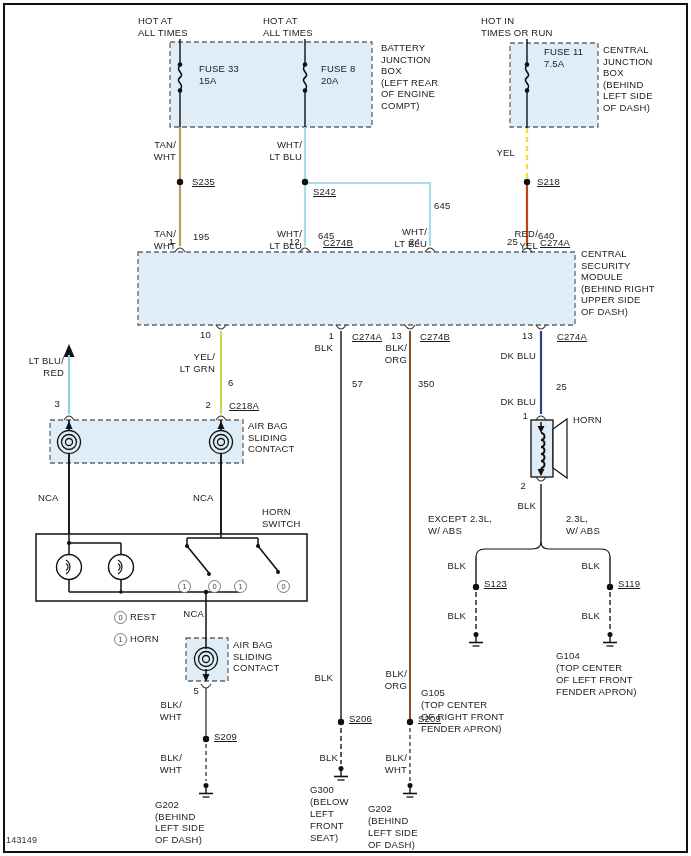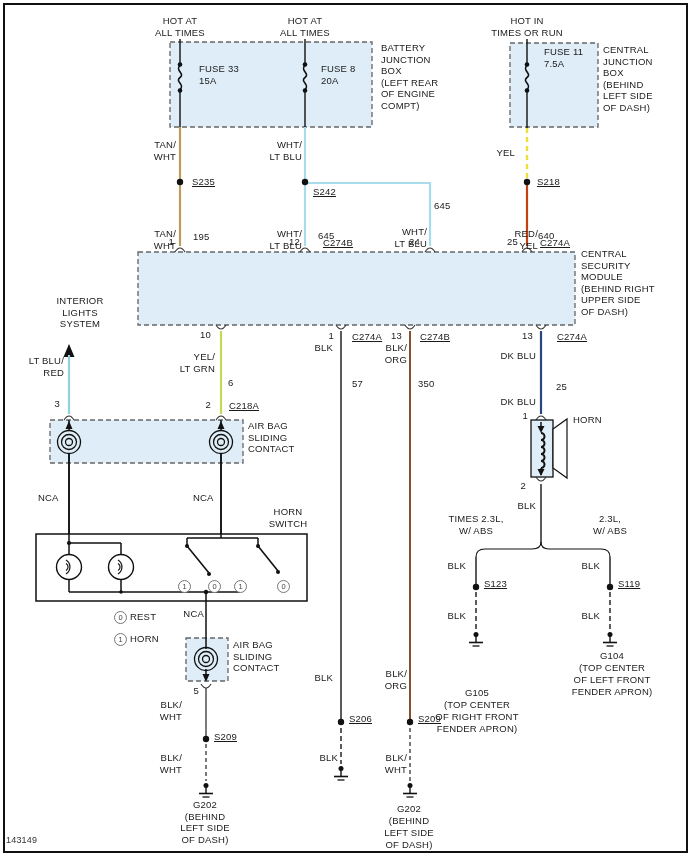--- a/index.html
+++ b/index.html
@@ -3,21 +3,21 @@
 <meta charset="utf-8">
 <style>
   html,body{margin:0;padding:0;background:#fff;}
   #page{position:relative;width:691px;height:856px;background:#fff;overflow:hidden;
         font-family:"Liberation Sans", sans-serif;}
   #frame{position:absolute;left:3px;top:3px;width:681px;height:846px;border:2px solid #111;}
   svg{position:absolute;left:0;top:0;}
   .lbl{position:absolute;font-size:9.5px;line-height:11.5px;color:#1a1a1a;white-space:pre-line;
        letter-spacing:.2px;}
   .ra{text-align:right}
-  .ctr{text-align:center}
+  .ctr{text-align:left}
   .u{text-decoration:underline}
   .fig{font-size:9px;color:#333;}
   .cnum{position:absolute;width:11px;height:11px;border:1px solid #777;border-radius:50%;
         font-size:7.5px;line-height:11px;text-align:center;color:#444;background:#fff;}
   .dbox{stroke:#666;stroke-width:1.3;stroke-dasharray:5 3;}
   .solidbox{stroke:#111;stroke-width:1.5;fill:#fff;}
   .blkline{stroke:#111;stroke-width:1.4;fill:none;}
   .ncaline{stroke:#111;stroke-width:1.9;fill:none;}
   .inner{stroke:#111;stroke-width:1.5;fill:none;}
   .thin{stroke:#333;stroke-width:1.3;fill:none;}
@@ -241,23 +241,20 @@
 OF DASH)</div>
 
   <div class="lbl ra" style="left:195px;top:329px;width:16px">10</div>
   <div class="lbl ra" style="left:322px;top:330px;width:12px">1</div>
   <div class="lbl u" style="left:352px;top:331px">C274A</div>
   <div class="lbl ra" style="left:386px;top:330px;width:16px">13</div>
   <div class="lbl u" style="left:420px;top:331px">C274B</div>
   <div class="lbl ra" style="left:517px;top:330px;width:16px">13</div>
   <div class="lbl u" style="left:557px;top:331px">C274A</div>
 
-  <div class="lbl ctr" style="left:40px;top:295px;width:80px">INTERIOR
-LIGHTS
-SYSTEM</div>
   <div class="lbl ra" style="left:18px;top:355px;width:46px">LT BLU/
 RED</div>
   <div class="lbl ra" style="left:50px;top:398px;width:10px">3</div>
   <div class="lbl ra" style="left:169px;top:351px;width:46px">YEL/
 LT GRN</div>
   <div class="lbl" style="left:228px;top:377px">6</div>
   <div class="lbl ra" style="left:199px;top:399px;width:12px">2</div>
   <div class="lbl u" style="left:229px;top:400px">C218A</div>
   <div class="lbl" style="left:248px;top:420px">AIR BAG
 SLIDING
@@ -289,20 +286,25 @@
   <div class="lbl ctr" style="left:155px;top:799px;width:100px">G202
 (BEHIND
 LEFT SIDE
 OF DASH)</div>
 
   <div class="lbl ra" style="left:301px;top:342px;width:32px">BLK</div>
   <div class="lbl" style="left:352px;top:378px">57</div>
   <div class="lbl ra" style="left:301px;top:672px;width:32px">BLK</div>
   <div class="lbl u" style="left:349px;top:713px">S206</div>
   <div class="lbl ra" style="left:306px;top:752px;width:32px">BLK</div>
+  <div class="lbl ctr" style="left:310px;top:784px;width:62px;line-height:12px">G300
+(BELOW
+LEFT
+FRONT
+SEAT)</div>
 
   <div class="lbl ra" style="left:373px;top:342px;width:34px">BLK/
 ORG</div>
   <div class="lbl" style="left:418px;top:378px">350</div>
   <div class="lbl ra" style="left:373px;top:668px;width:34px">BLK/
 ORG</div>
   <div class="lbl u" style="left:418px;top:713px">S209</div>
   <div class="lbl ra" style="left:371px;top:752px;width:36px">BLK/
 WHT</div>
   <div class="lbl ctr" style="left:368px;top:803px;width:82px;line-height:12px">G202
@@ -311,21 +313,21 @@
 OF DASH)</div>
 
   <div class="lbl ra" style="left:492px;top:350px;width:44px">DK BLU</div>
   <div class="lbl" style="left:556px;top:381px">25</div>
   <div class="lbl ra" style="left:492px;top:396px;width:44px">DK BLU</div>
   <div class="lbl ra" style="left:518px;top:410px;width:10px">1</div>
   <div class="lbl" style="left:573px;top:414px">HORN</div>
   <div class="lbl ra" style="left:516px;top:480px;width:10px">2</div>
   <div class="lbl ra" style="left:504px;top:500px;width:32px">BLK</div>
 
-  <div class="lbl ctr" style="left:428px;top:513px;width:96px">TIMES 2.3L,
+  <div class="lbl ctr" style="left:428px;top:513px;width:96px">EXCEPT 2.3L,
 W/ ABS</div>
   <div class="lbl ctr" style="left:566px;top:513px;width:88px">2.3L,
 W/ ABS</div>
 
   <div class="lbl ra" style="left:434px;top:560px;width:32px">BLK</div>
   <div class="lbl u" style="left:484px;top:578px">S123</div>
   <div class="lbl ra" style="left:434px;top:610px;width:32px">BLK</div>
   <div class="lbl ctr" style="left:421px;top:687px;width:112px;line-height:12px">G105
 (TOP CENTER
 OF RIGHT FRONT

